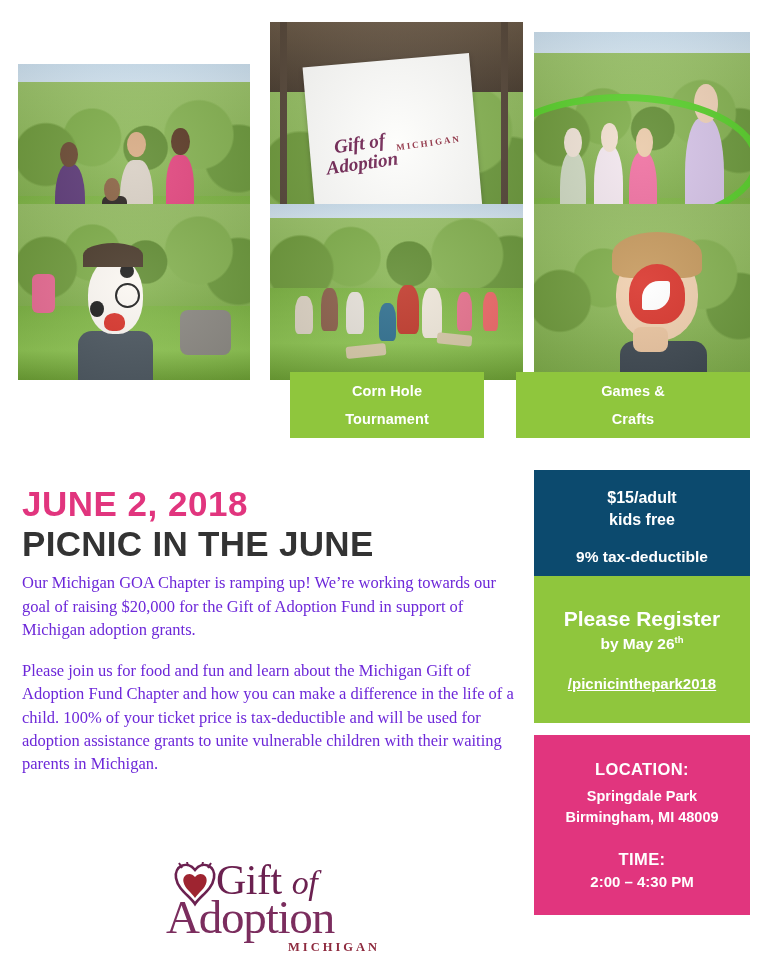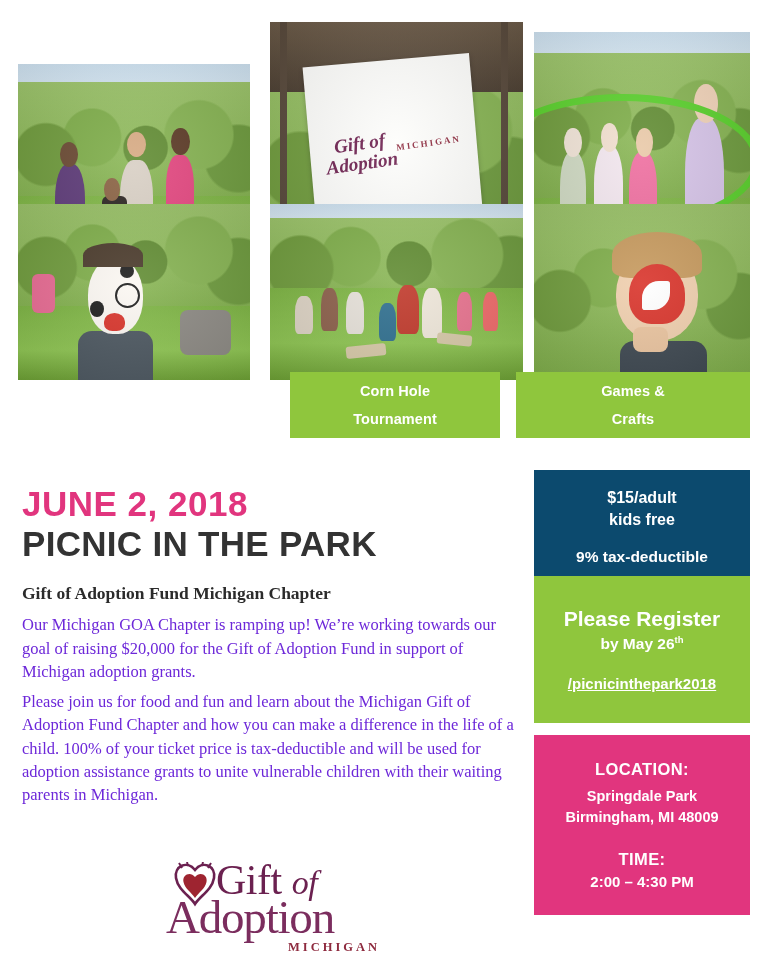--- a/index.html
+++ b/index.html
@@ -64,35 +64,35 @@
   .facewhite{position:absolute;border-radius:50% 50% 45% 45%;background:#fbf7f2;}
   .facered{position:absolute;background:#d9342b;border-radius:50% 50% 40% 40%;}
 
   
   .feature-row{position:absolute;left:0;top:372px;width:768px;height:66px;}
   .fbox{position:absolute;top:0;height:66px;background:#8FC63D;
     color:#ffffff;font-weight:700;font-size:14.5px;line-height:1.95;
     display:flex;flex-direction:column;align-items:center;justify-content:center;
     letter-spacing:.1px;text-align:center;}
   #fbox1{left:61px;width:214px;}
-  #fbox2{left:290px;width:210px;}
+  #fbox2{left:290px;width:194px;}
   #fbox3{left:516px;width:234px;}
   .fbox span{display:block;}
 
   
   .left{position:absolute;left:22px;top:486px;width:500px;}
   .date{color:#E1357E;font-size:35px;font-weight:700;letter-spacing:.5px;
     line-height:1.02;margin:0;}
   .title{color:#333333;font-size:35px;font-weight:700;letter-spacing:.3px;
     line-height:1.05;margin:4px 0 0 0;}
   .subhead{font-family:"Liberation Serif",serif;font-weight:700;
     font-size:17.5px;color:#2b2b2b;margin:21px 0 0 0;}
   .body-p{font-family:"Liberation Serif",serif;font-size:16.5px;color:#6d28d9;
     line-height:1.42;margin:9px 0 0 0;}
-  .body-p.second{margin-top:6px;}
+  .body-p.second{margin-top:17px;}
 
   
   .rbox{position:absolute;left:534px;width:216px;color:#ffffff;
     text-align:center;font-weight:700;}
   #price-box{top:470px;height:113px;background:#0c4a6e;
     display:flex;flex-direction:column;align-items:center;justify-content:center;}
   #price-box .l1{font-size:16px;line-height:1.35;}
   #price-box .l2{font-size:16px;line-height:1.35;}
   #price-box .l3{font-size:15.5px;margin-top:17px;}
 
@@ -235,22 +235,21 @@
       <span>Tournament</span>
     </div>
     <div class="fbox" id="fbox3">
       <span>Games &amp;</span>
       <span>Crafts</span>
     </div>
   </div>
 
   <div class="left">
     <h1 class="date">JUNE 2, 2018</h1>
-    <h2 class="title">PICNIC IN THE PARK</h2>
-    <p class="subhead">Gift of Adoption Fund Michigan Chapter</p>
+    <h2 class="title">PICNIC IN THE JUNE</h2>
     <p class="body-p">Our Michigan GOA Chapter is ramping up!  We’re working towards our goal of raising $20,000 for the Gift of Adoption Fund in support of Michigan adoption grants.</p>
     <p class="body-p second">Please join us for food and fun and learn about the Michigan Gift of Adoption Fund Chapter and how you can make a difference in the life of a child.  100% of your ticket price is tax-deductible and will be used for adoption assistance grants to unite vulnerable children with their waiting parents in Michigan.</p>
   </div>
 
   <div class="rbox" id="price-box">
     <div class="l1">$15/adult</div>
     <div class="l2">kids free</div>
     <div class="l3">9% tax-deductible</div>
   </div>
 

